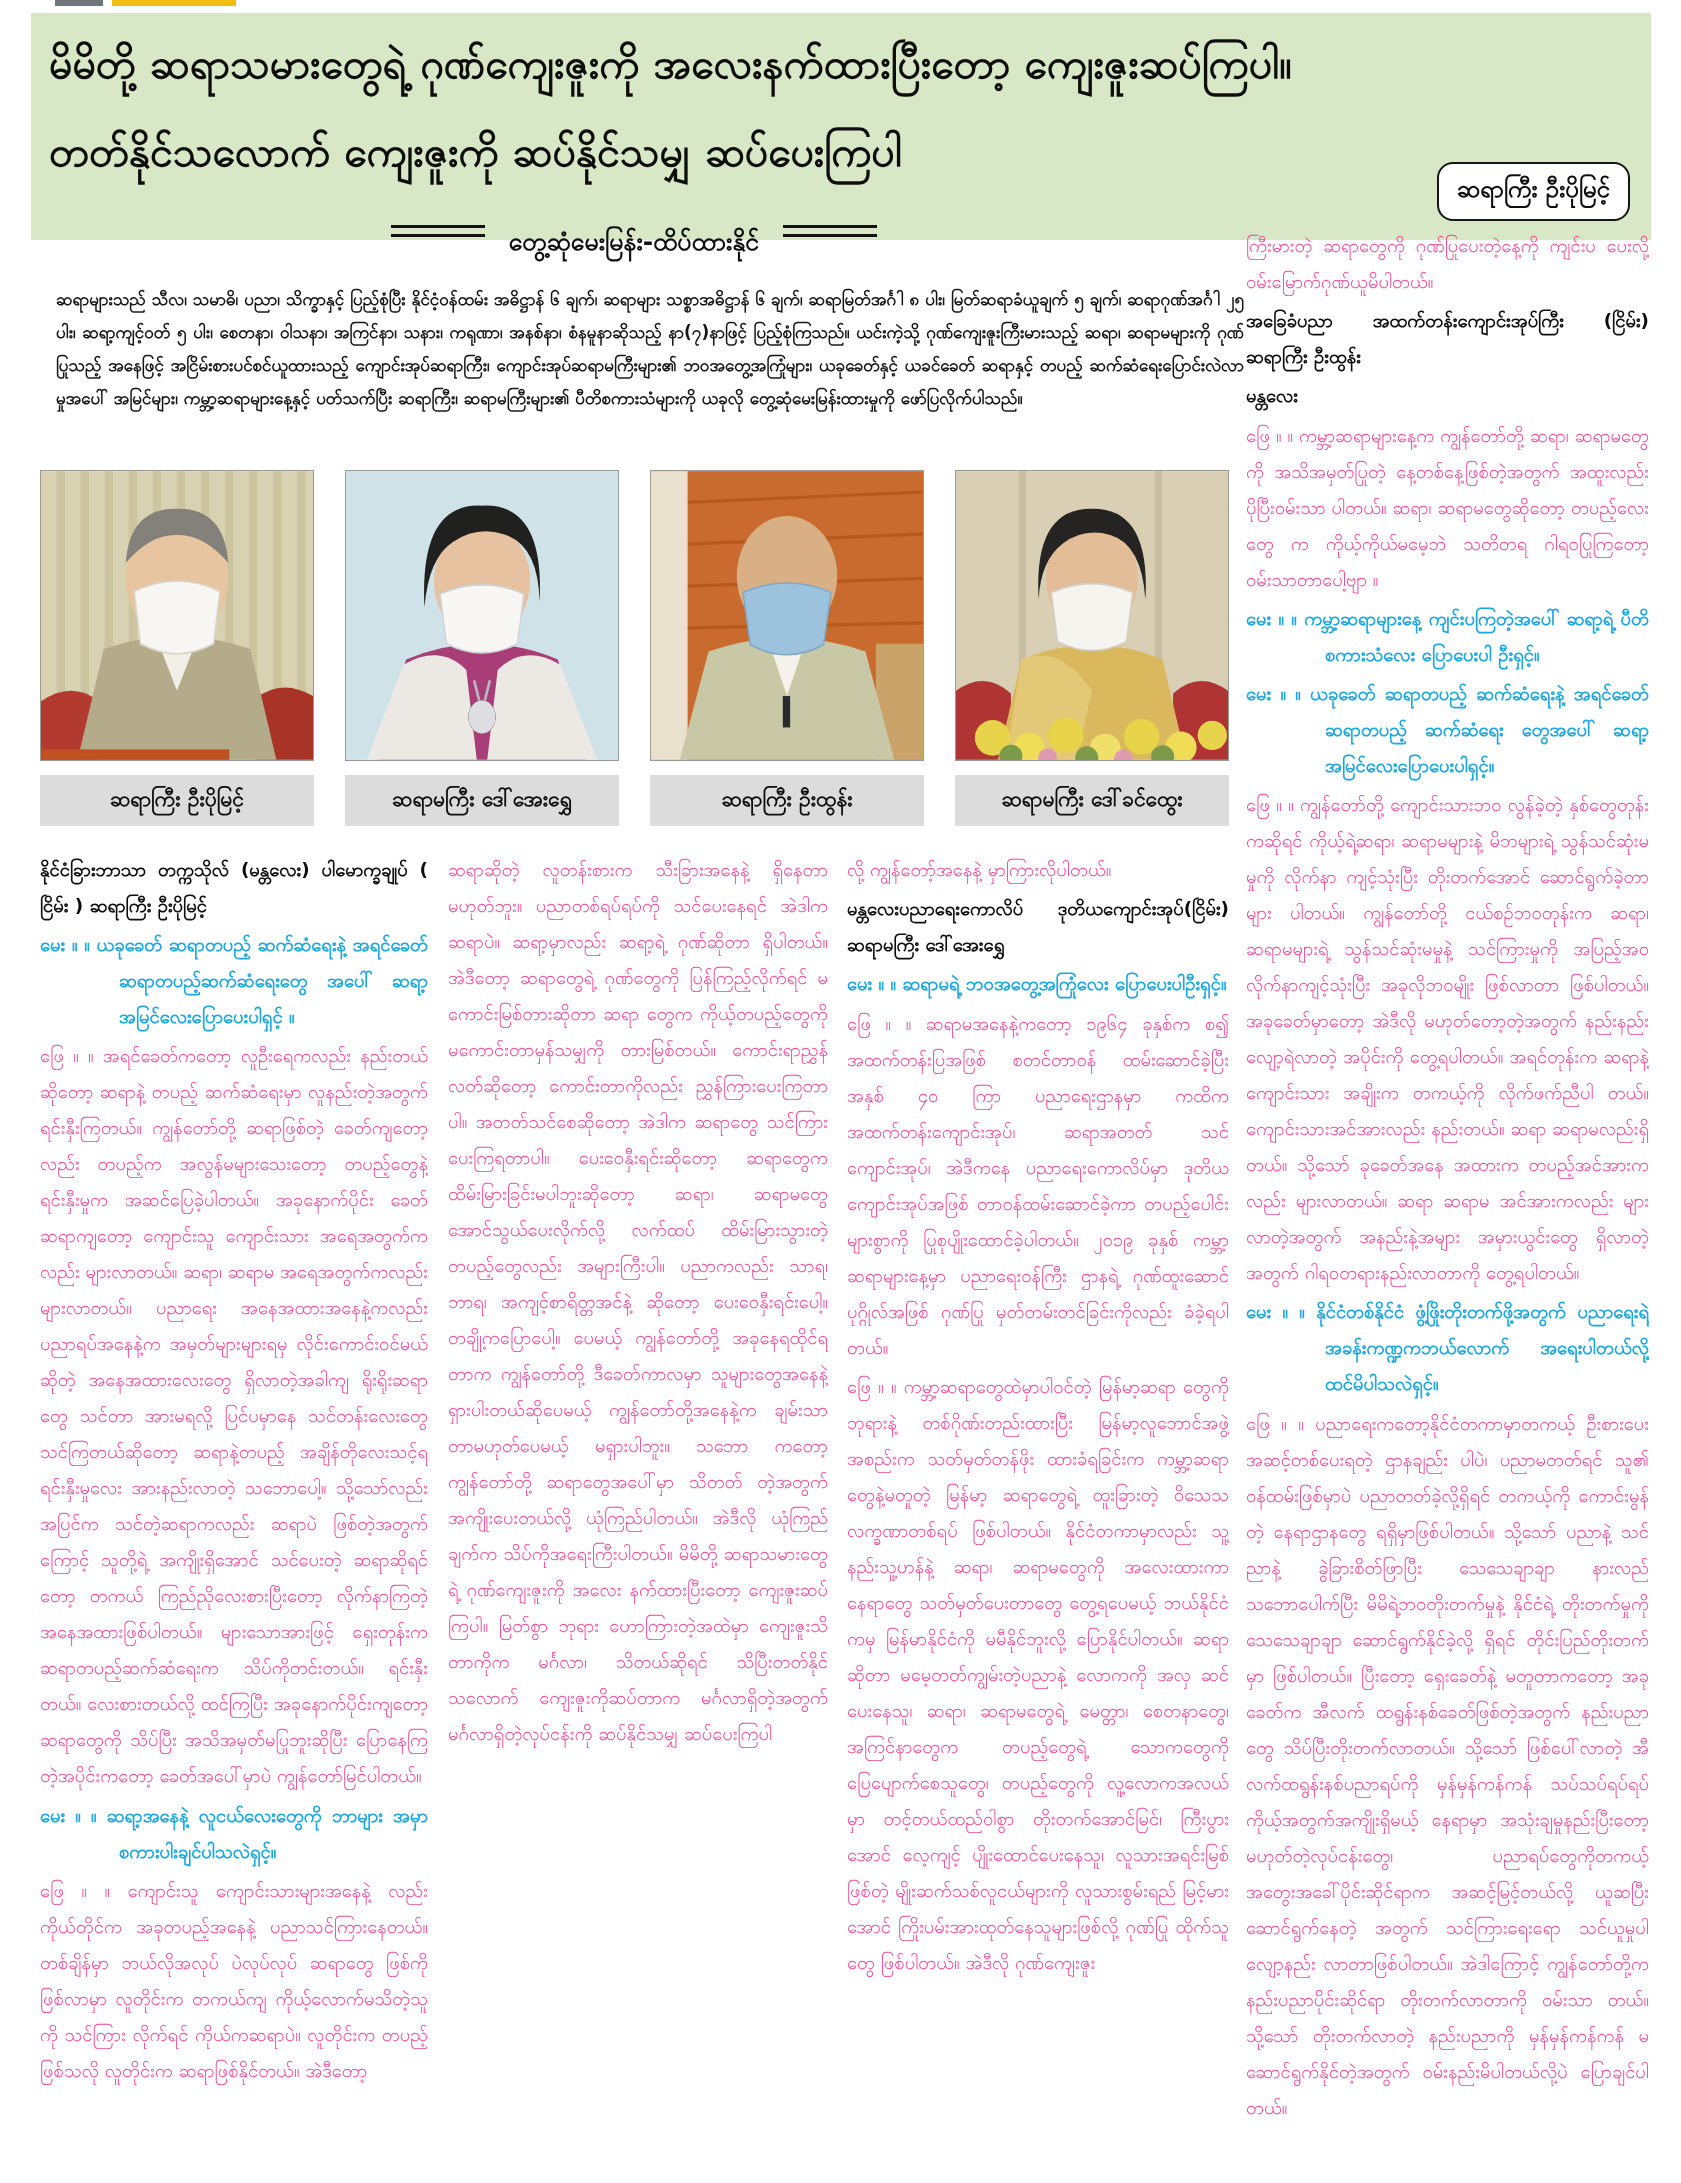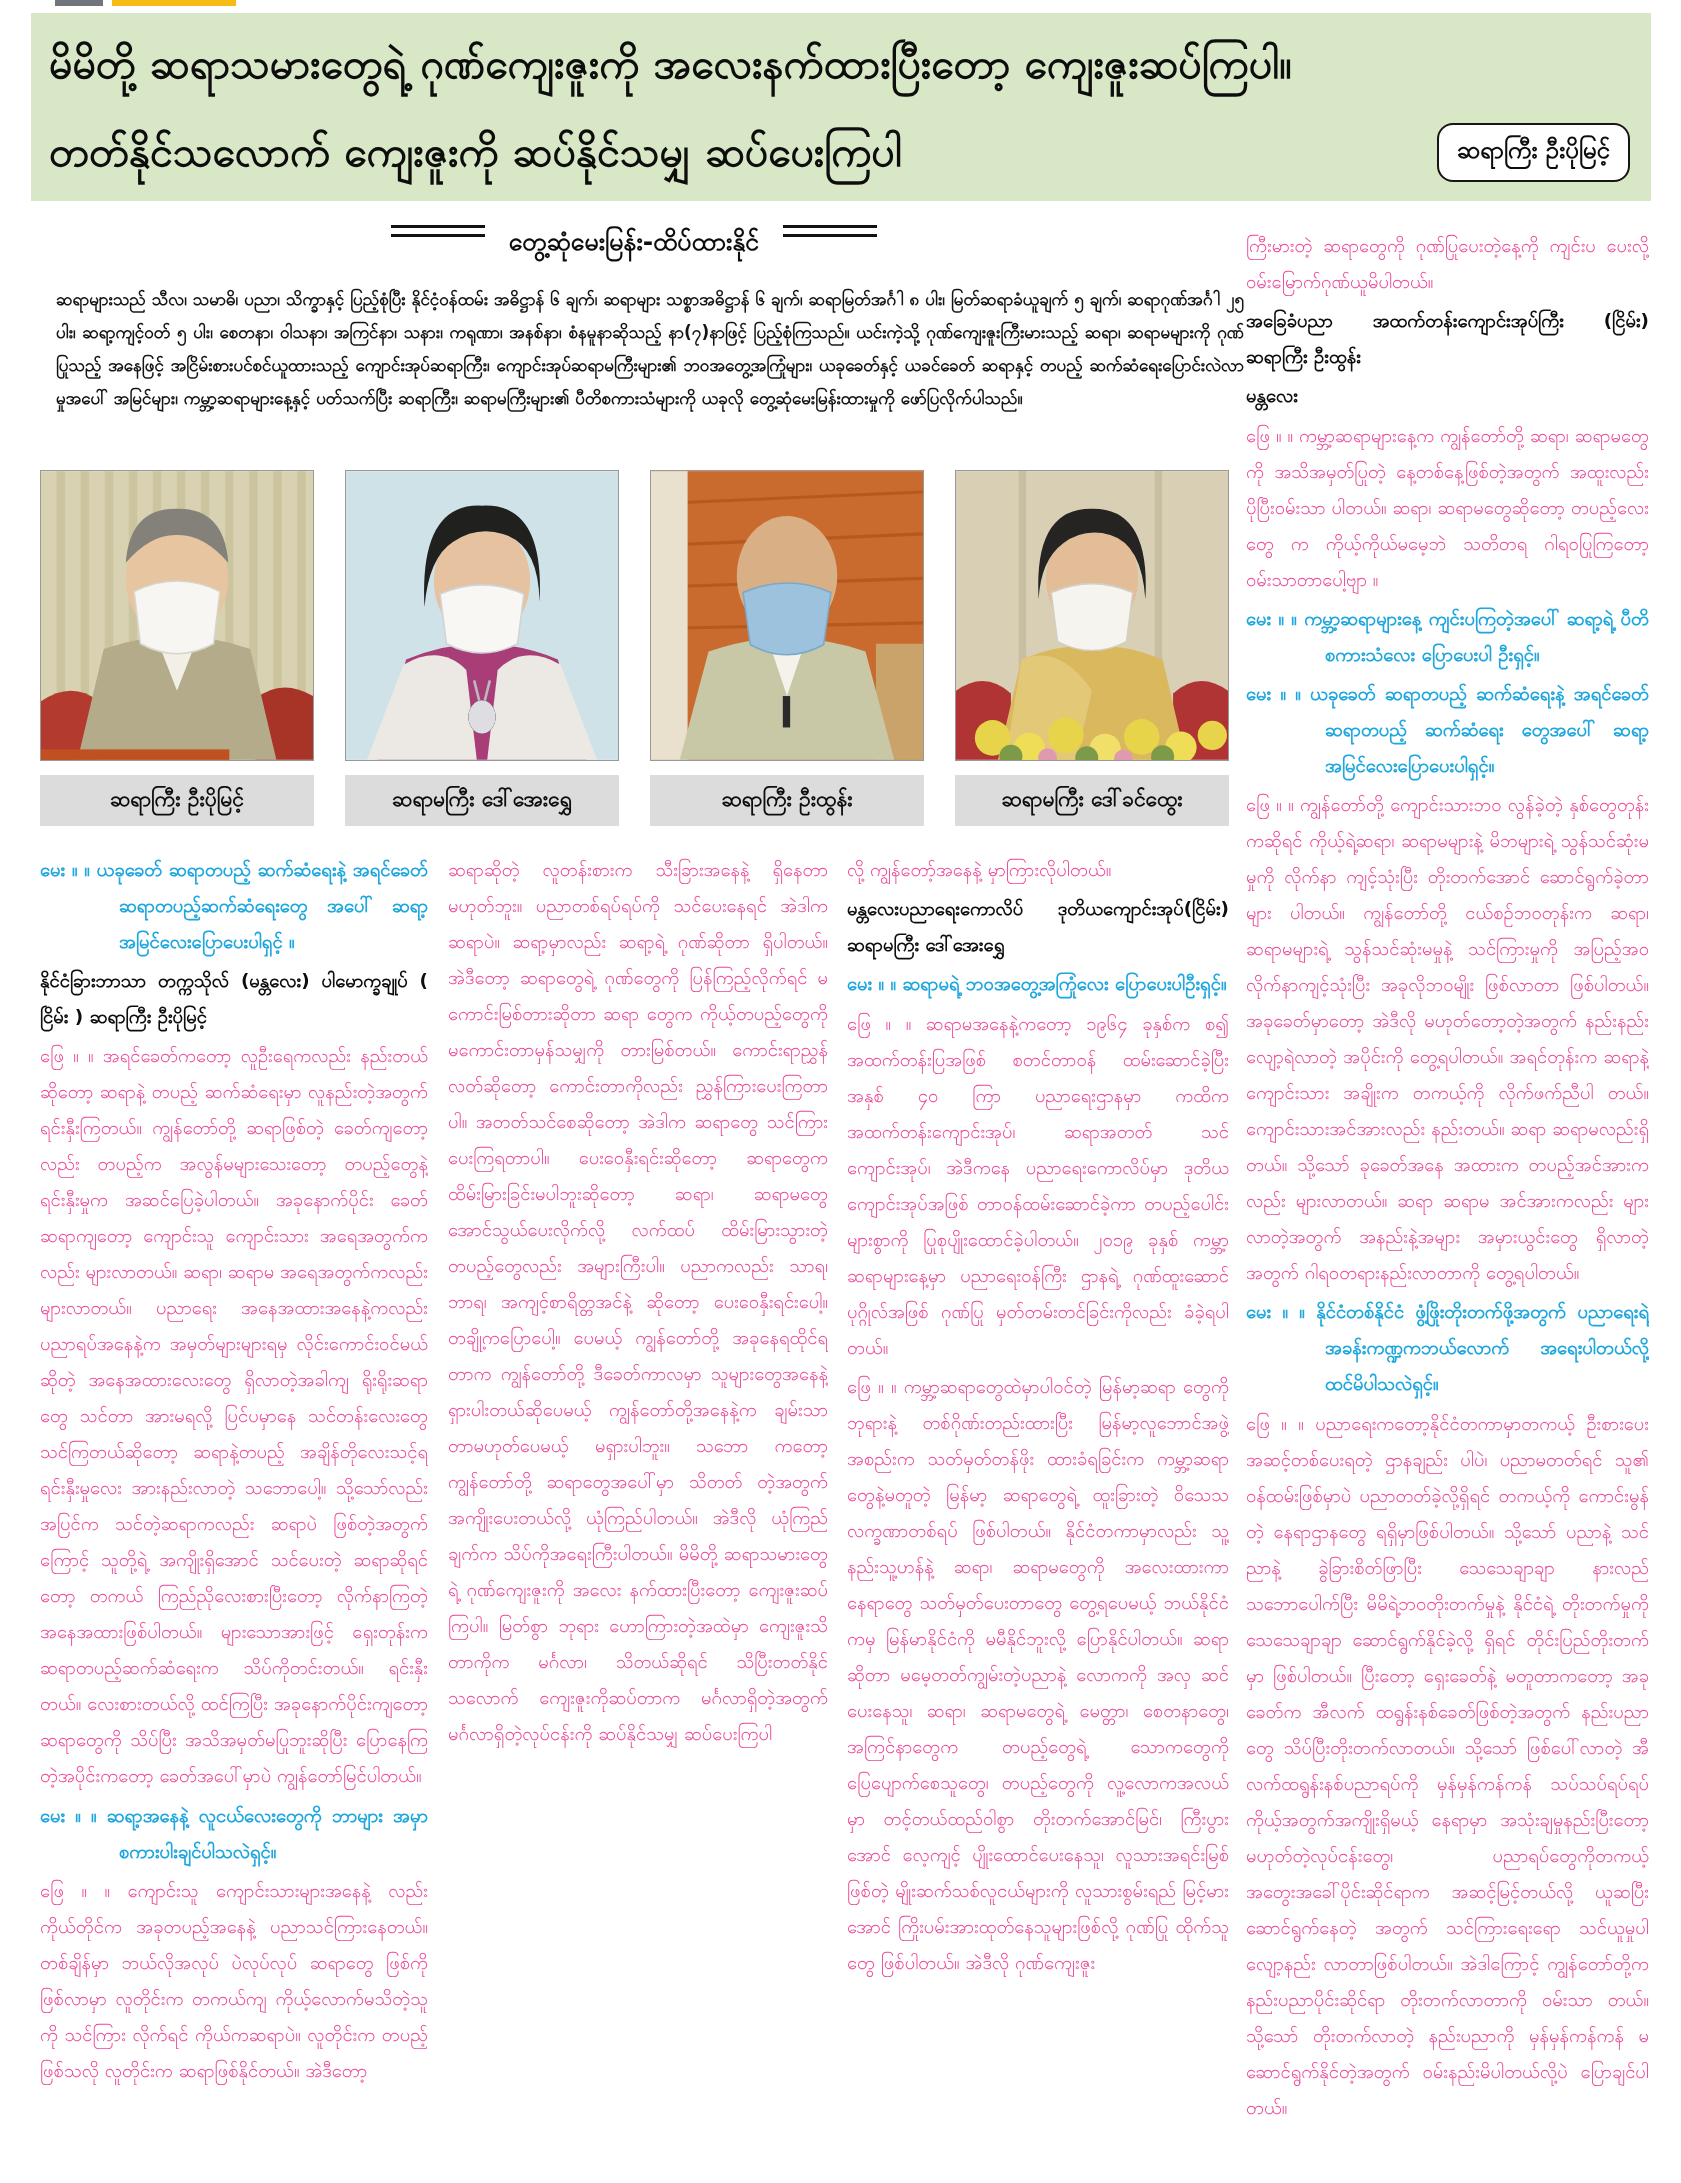--- a/index.html
+++ b/index.html
@@ -3,21 +3,21 @@
 <meta charset="utf-8">
 <style>
   html,body{margin:0;padding:0;background:#ffffff;}
   .page{position:relative;width:1681px;height:2183px;background:#ffffff;overflow:hidden;
         font-family:"DejaVu Sans","Liberation Sans",sans-serif;color:#111;}
   
   .edge-gray{position:absolute;left:55px;top:0;width:48px;height:6.3px;background:#70747b;}
   .edge-yellow{position:absolute;left:112px;top:0;width:124px;height:6.3px;background:#f6bc16;}
 
   
-  .banner{position:absolute;left:31px;top:12.6px;width:1620px;height:188px;background:#d8e7c5;}
+  .banner{position:absolute;left:31px;top:12.6px;width:1620px;height:227px;background:#d8e7c5;}
   .headline{font-weight:900;font-size:41px;line-height:1.0;color:#0d0d0d;
             letter-spacing:0;white-space:nowrap;}
   .headline.l1{position:absolute;left:18px;top:31px;}
   .headline.l2{position:absolute;left:18px;top:119px;}
   .badge{position:absolute;right:21px;bottom:19px;background:#ffffff;border:2.1px solid #161616;
          border-radius:16px;padding:9.5px 18px;font-weight:900;font-size:24px;color:#0d0d0d;white-space:nowrap;}
 
   
   .byline{position:absolute;left:40px;top:225px;width:1188px;display:flex;justify-content:center;gap:24px;}
   .dline{width:94px;height:6.3px;border-top:3.7px solid #111;border-bottom:3.7px solid #111;}
@@ -153,22 +153,22 @@
             <circle cx="175" cy="548" r="18" fill="#e09ab0"></circle>
           <circle cx="320" cy="550" r="18" fill="#e09ab0"></circle>
         </g>
       </svg>
       <figcaption class="caption">ဆရာမကြီး ဒေါ်ခင်ထွေး</figcaption>
     </figure>
 
   </div>
 
   <div class="col col1">
+      <p class="blk header">နိုင်ငံခြားဘာသာ တက္ကသိုလ် (မန္တလေး) ပါမောက္ခချုပ် ( ငြိမ်း ) ဆရာကြီး ဦးပိုမြင့်</p>
       <p class="blk q">မေး ။    ။ ယခုခေတ် ဆရာတပည့် ဆက်ဆံရေးနဲ့ အရင်ခေတ်ဆရာတပည့်ဆက်ဆံရေးတွေ အပေါ် ဆရာ့အမြင်လေးပြောပေးပါရှင့် ။</p>
-      <p class="blk header">နိုင်ငံခြားဘာသာ တက္ကသိုလ် (မန္တလေး) ပါမောက္ခချုပ် ( ငြိမ်း ) ဆရာကြီး ဦးပိုမြင့်</p>
       <p class="blk a">ဖြေ ။    ။ အရင်ခေတ်ကတော့ လူဦးရေကလည်း နည်းတယ်ဆိုတော့ ဆရာနဲ့ တပည့် ဆက်ဆံရေးမှာ လူနည်းတဲ့အတွက် ရင်းနှီးကြတယ်။ ကျွန်တော်တို့ ဆရာဖြစ်တဲ့ ခေတ်ကျတော့လည်း တပည့်က အလွန်မများသေးတော့ တပည့်တွေနဲ့ ရင်းနှီးမှုက အဆင်ပြေခဲ့ပါတယ်။ အခုနောက်ပိုင်း ခေတ်ဆရာကျတော့ ကျောင်းသူ ကျောင်းသား အရေအတွက်ကလည်း များလာတယ်။ ဆရာ၊ ဆရာမ အရေအတွက်ကလည်း များလာတယ်။ ပညာရေး အနေအထားအနေနဲ့ကလည်း ပညာရပ်အနေနဲ့က အမှတ်များများရမှ လိုင်းကောင်းဝင်မယ်ဆိုတဲ့ အနေအထားလေးတွေ ရှိလာတဲ့အခါကျ ရိုးရိုးဆရာတွေ သင်တာ အားမရလို့ ပြင်ပမှာနေ သင်တန်းလေးတွေ သင်ကြတယ်ဆိုတော့ ဆရာနဲ့တပည့် အချိန်တိုလေးသင့်ရ ရင်းနှီးမှုလေး အားနည်းလာတဲ့ သဘောပေါ့။ သို့သော်လည်း အပြင်က သင်တဲ့ဆရာကလည်း ဆရာပဲ ဖြစ်တဲ့အတွက်ကြောင့် သူတို့ရဲ့ အကျိုးရှိအောင် သင်ပေးတဲ့ ဆရာဆိုရင်တော့ တကယ် ကြည်ညိုလေးစားပြီးတော့ လိုက်နာကြတဲ့ အနေအထားဖြစ်ပါတယ်။ များသောအားဖြင့် ရှေးတုန်းက ဆရာတပည့်ဆက်ဆံရေးက သိပ်ကိုတင်းတယ်။ ရင်းနှီးတယ်။ လေးစားတယ်လို့ ထင်ကြပြီး အခုနောက်ပိုင်းကျတော့ ဆရာတွေကို သိပ်ပြီး အသိအမှတ်မပြုဘူးဆိုပြီး ပြောနေကြတဲ့အပိုင်းကတော့ ခေတ်အပေါ်မှာပဲ ကျွန်တော်မြင်ပါတယ်။</p>
       <p class="blk q">မေး ။    ။ ဆရာ့အနေနဲ့ လူငယ်လေးတွေကို ဘာများ အမှာစကားပါးချင်ပါသလဲရှင့်။</p>
       <p class="blk a">ဖြေ ။    ။ ကျောင်းသူ ကျောင်းသားများအနေနဲ့ လည်း ကိုယ်တိုင်က အခုတပည့်အနေနဲ့ ပညာသင်ကြားနေတယ်။ တစ်ချိန်မှာ ဘယ်လိုအလုပ် ပဲလုပ်လုပ် ဆရာတွေ ဖြစ်ကိုဖြစ်လာမှာ လူတိုင်းက တကယ်ကျ ကိုယ့်လောက်မသိတဲ့သူကို သင်ကြား လိုက်ရင် ကိုယ်ကဆရာပဲ။ လူတိုင်းက တပည့် ဖြစ်သလို လူတိုင်းက ဆရာဖြစ်နိုင်တယ်။ အဲဒီတော့</p>
     </div>
   <div class="col col2">
       <p class="blk cont">ဆရာဆိုတဲ့ လူတန်းစားက သီးခြားအနေနဲ့ ရှိနေတာ မဟုတ်ဘူး။ ပညာတစ်ရပ်ရပ်ကို သင်ပေးနေရင် အဲဒါက ဆရာပဲ။ ဆရာ့မှာလည်း ဆရာ့ရဲ့ ဂုဏ်ဆိုတာ ရှိပါတယ်။ အဲဒီတော့ ဆရာတွေရဲ့ ဂုဏ်တွေကို ပြန်ကြည့်လိုက်ရင် မကောင်းမြစ်တားဆိုတာ ဆရာ တွေက ကိုယ့်တပည့်တွေကို မကောင်းတာမှန်သမျှကို တားမြစ်တယ်။ ကောင်းရာညွှန်လတ်ဆိုတော့ ကောင်းတာကိုလည်း ညွှန်ကြားပေးကြတာပါ။ အတတ်သင်စေဆိုတော့ အဲဒါက ဆရာတွေ သင်ကြား ပေးကြရတာပါ။ ပေးဝေနှီးရင်းဆိုတော့ ဆရာတွေက ထိမ်းမြားခြင်းမပါဘူးဆိုတော့ ဆရာ၊ ဆရာမတွေ အောင်သွယ်ပေးလိုက်လို့ လက်ထပ် ထိမ်းမြားသွားတဲ့ တပည့်တွေလည်း အများကြီးပါ။ ပညာကလည်း သာရ၊ ဘာရ၊ အကျင့်စာရိတ္တအင်နဲ့ ဆိုတော့ ပေးဝေနှီးရင်းပေါ့။ တချို့ကပြောပေါ့။ ပေမယ့် ကျွန်တော်တို့ အခုနေရထိုင်ရတာက ကျွန်တော်တို့ ဒီခေတ်ကာလမှာ သူများတွေအနေနဲ့ ရှားပါးတယ်ဆိုပေမယ့် ကျွန်တော်တို့အနေနဲ့က ချမ်းသာတာမဟုတ်ပေမယ့် မရှားပါဘူး။ သဘော ကတော့ ကျွန်တော်တို့ ဆရာတွေအပေါ်မှာ သိတတ် တဲ့အတွက် အကျိုးပေးတယ်လို့ ယုံကြည်ပါတယ်။ အဲဒီလို ယုံကြည်ချက်က သိပ်ကိုအရေးကြီးပါတယ်။ မိမိတို့ ဆရာသမားတွေရဲ့ ဂုဏ်ကျေးဇူးကို အလေး နက်ထားပြီးတော့ ကျေးဇူးဆပ်ကြပါ။ မြတ်စွာ ဘုရား ဟောကြားတဲ့အထဲမှာ ကျေးဇူးသိတာကိုက မင်္ဂလာ၊ သိတယ်ဆိုရင် သိပြီးတတ်နိုင်သလောက် ကျေးဇူးကိုဆပ်တာက မင်္ဂလာရှိတဲ့အတွက် မင်္ဂလာရှိတဲ့လုပ်ငန်းကို ဆပ်နိုင်သမျှ ဆပ်ပေးကြပါ</p>
     </div>
   <div class="col col3">
       <p class="blk cont">လို့ ကျွန်တော့်အနေနဲ့ မှာကြားလိုပါတယ်။</p>
       <p class="blk header">မန္တလေးပညာရေးကောလိပ် ဒုတိယကျောင်းအုပ်(ငြိမ်း) ဆရာမကြီး ဒေါ်အေးရွှေ</p>

